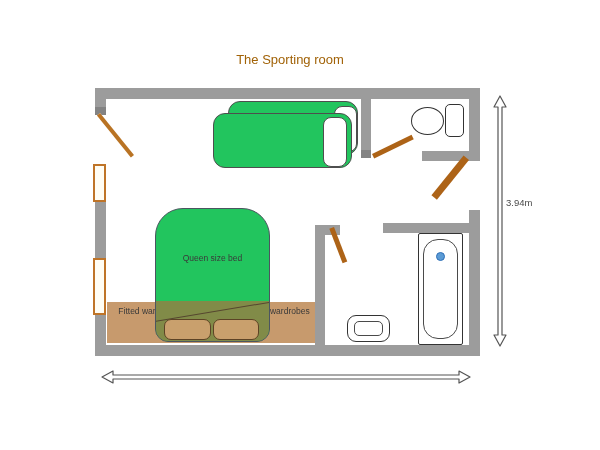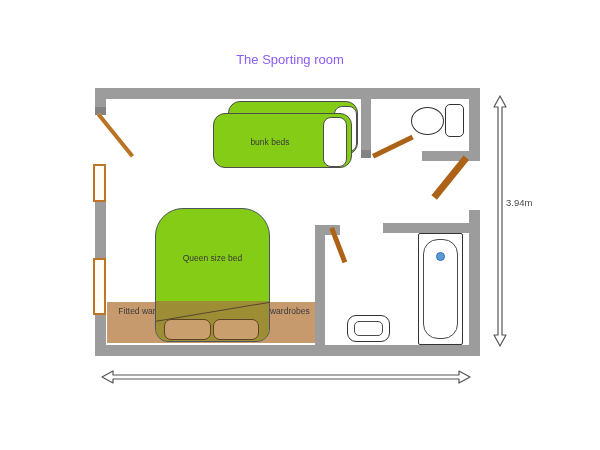--- a/index.html
+++ b/index.html
@@ -6,27 +6,27 @@
   #page{
     position:relative;width:600px;height:450px;background:#ffffff;overflow:hidden;
     font-family:"Liberation Sans","DejaVu Sans",sans-serif;color:#3a3a3a;
   }
   .abs{position:absolute;box-sizing:border-box;}
   .wall{position:absolute;background:#9c9c9c;box-sizing:border-box;}
   .wallcap{position:absolute;background:#838383;box-sizing:border-box;}
   .window{position:absolute;background:#fffdf4;border:2px solid #bf7428;box-sizing:border-box;}
   .leaf{position:absolute;background:#ad6317;transform-origin:top left;box-sizing:border-box;}
   .leaf-outlined{position:absolute;background:#fffdf4;border:2px solid #b97324;transform-origin:top left;box-sizing:border-box;}
-  .bed{position:absolute;background:#84cc16;border:1.5px solid #4e4e4e;box-sizing:border-box;}
+  .bed{position:absolute;background:#22c55e;border:1.5px solid #4e4e4e;box-sizing:border-box;}
   .pillow{position:absolute;background:#ffffff;border:1.5px solid #4e4e4e;box-sizing:border-box;}
   .fixture{position:absolute;background:#ffffff;border:1.6px solid #333333;box-sizing:border-box;}
   .fixture-inner{position:absolute;background:#ffffff;border:1.3px solid #4a4a4a;box-sizing:border-box;}
   .lbl{position:absolute;font-size:8.5px;line-height:1.25;text-align:center;color:#3a3a3a;}
   .dimlbl{position:absolute;font-size:9.5px;color:#4a4a4a;}
-  #title{position:absolute;left:95px;top:52px;width:390px;text-align:center;font-size:13px;color:#8b5cf6;}
+  #title{position:absolute;left:95px;top:52px;width:390px;text-align:center;font-size:13px;color:#a16207;}
   #queen-bed{overflow:hidden;border-radius:28px 28px 13px 13px;border-color:#4c5560;}
   #queen-overlay{position:absolute;left:0;right:0;bottom:0;height:40px;background:rgba(166,117,64,0.72);}
   #fold-line{position:absolute;left:-1px;top:112px;width:116px;height:0;border-top:1.5px solid #55462f;transform:rotate(-9.5deg);transform-origin:left center;}
   .qpillow{position:absolute;background:#c9a06d;border:1.5px solid #5c4325;border-radius:7px;box-sizing:border-box;}
   #wardrobe-strip{position:absolute;left:107px;top:302px;width:208px;height:41px;background:#c79a6d;}
   svg{position:absolute;overflow:visible;}
 </style>
 </head>
 <body>
 
@@ -56,21 +56,20 @@
 
     <div class="leaf-outlined" style="left:100px;top:113px;width:54px;height:4px;transform:rotate(51deg);"></div>
     <div class="leaf" style="left:372px;top:154px;width:44px;height:5px;transform:rotate(-26deg);"></div>
     <div class="leaf" style="left:469px;top:160px;width:51px;height:7px;transform:rotate(129deg);"></div>
     <div class="leaf" style="left:334px;top:227px;width:37px;height:5px;transform:rotate(69deg);"></div>
 
     <div class="bed" style="left:228px;top:101px;width:130px;height:54px;border-radius:12px;"></div>
     <div class="pillow" style="left:334px;top:106px;width:23px;height:46px;border-radius:8px;"></div>
     <div class="bed" style="left:213px;top:113px;width:139px;height:55px;border-radius:12px;"></div>
     <div class="pillow" style="left:323px;top:117px;width:24px;height:50px;border-radius:8px;"></div>
-    <div class="lbl" style="left:205px;top:137px;width:130px;">bunk beds</div>
 
     <div id="wardrobe-strip"></div>
     <div class="lbl" style="left:110px;top:306px;width:80px;">Fitted wardrobes</div>
     <div class="lbl" style="left:238px;top:306px;width:80px;">Fitted wardrobes</div>
 
     <div class="bed" id="queen-bed" style="left:155px;top:208px;width:115px;height:134px;">
       <div class="lbl" style="left:0;top:44px;width:100%;">Queen size bed</div>
       <div id="queen-overlay"></div>
       <div id="fold-line"></div>
       <div class="qpillow" style="left:8px;top:110px;width:47px;height:21px;"></div>

